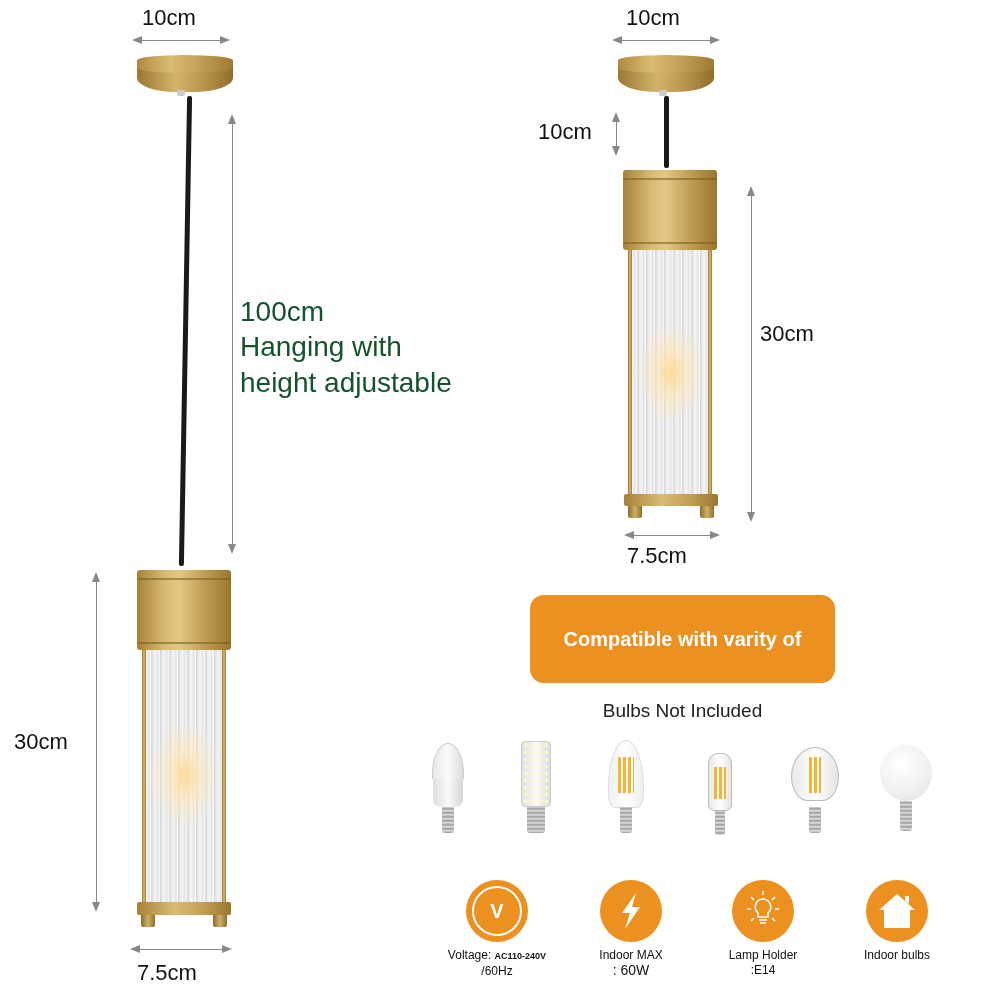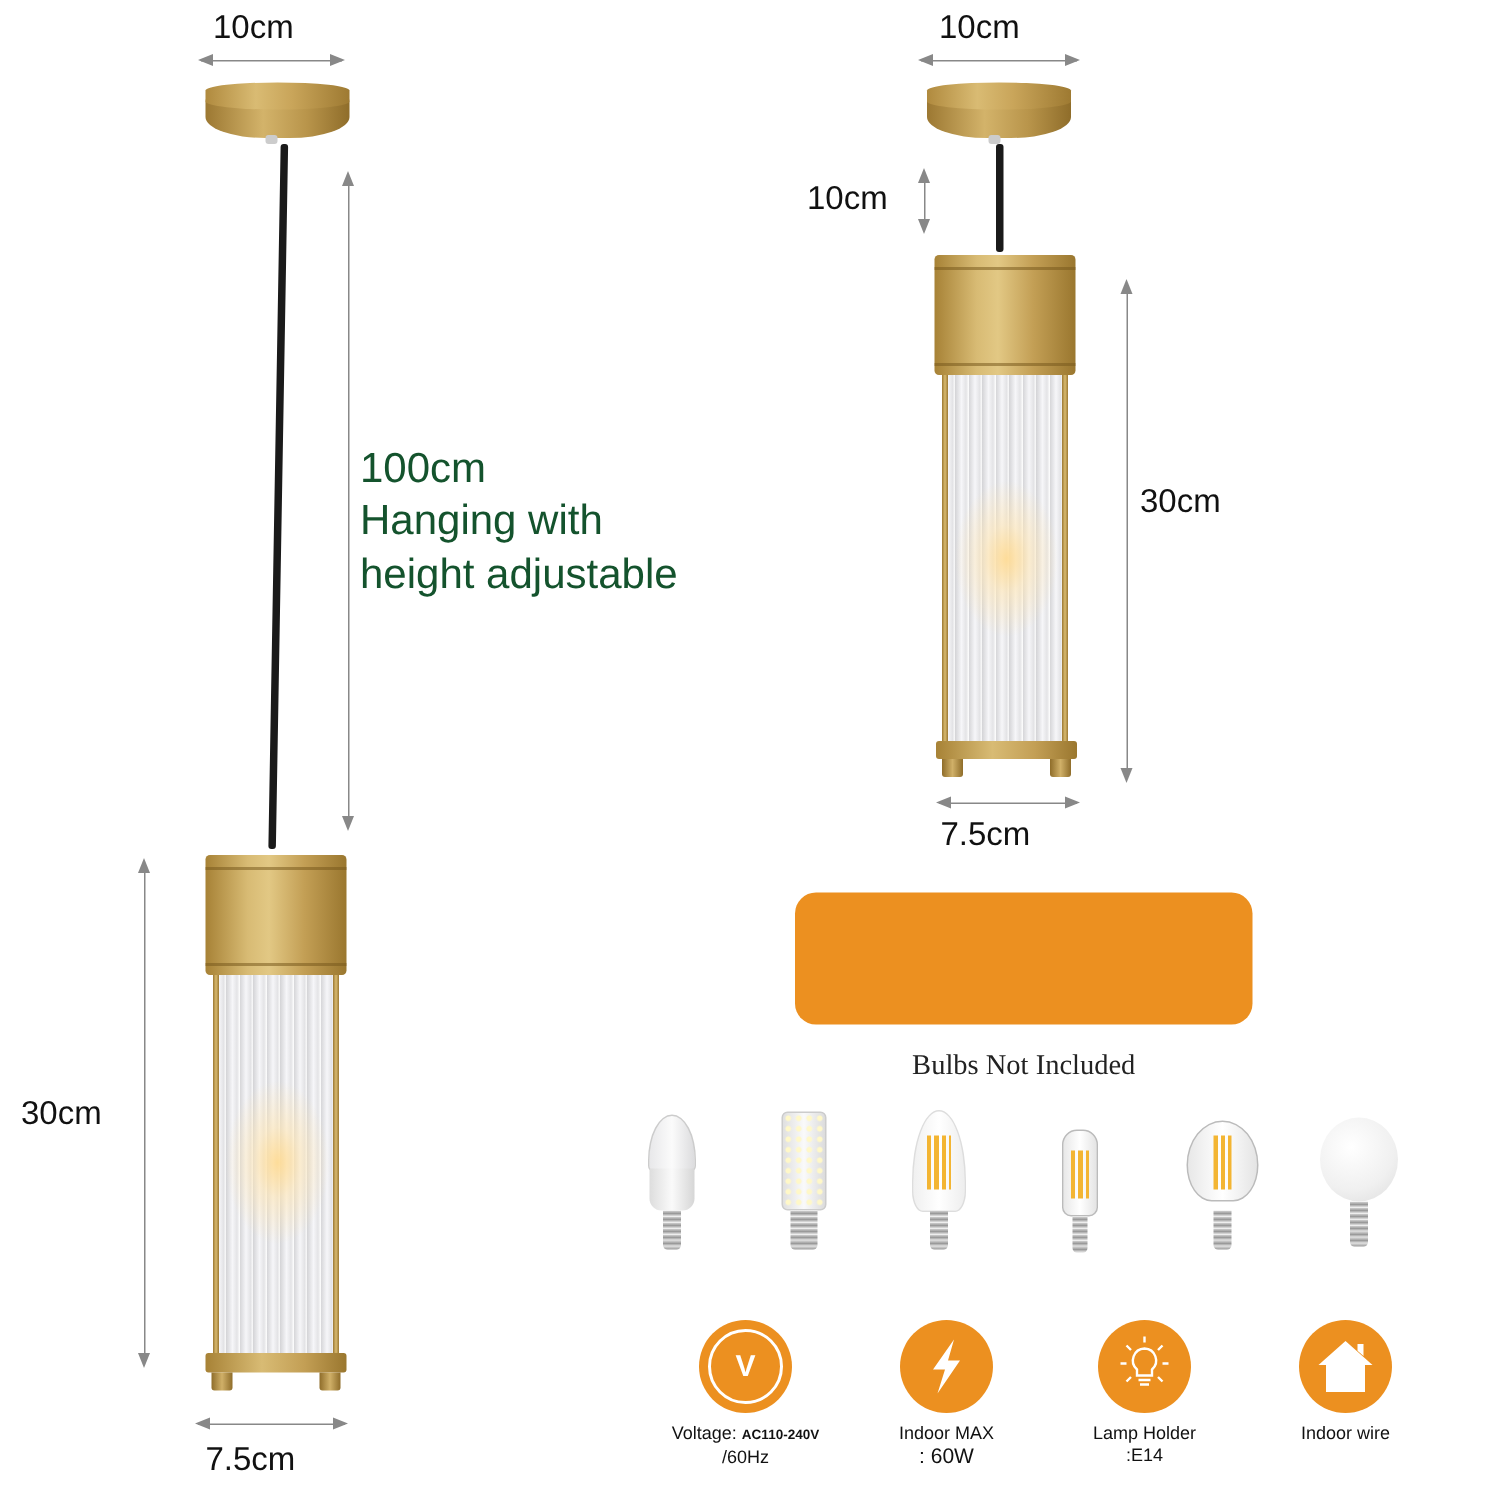--- a/index.html
+++ b/index.html
@@ -23,21 +23,21 @@
   .cap-band{position:absolute;left:0;right:0;height:2px;background:rgba(120,90,30,.55);}
   .glass{position:absolute;background:
       repeating-linear-gradient(90deg,rgba(180,180,185,.55) 0px,rgba(245,245,248,.9) 4px,rgba(200,200,205,.5) 7px,rgba(255,255,255,.95) 9px);
   }
   .glow{position:absolute;border-radius:50%;background:radial-gradient(ellipse at center,rgba(255,220,150,.95) 0%,rgba(255,230,180,.6) 30%,rgba(255,255,255,0) 70%);}
   .rod{position:absolute;width:4px;background:linear-gradient(90deg,#9c7832,#d8ba70,#9c7832);}
   .ring{position:absolute;background:linear-gradient(90deg,#a78236 0%,#d8bb74 40%,#c39f55 70%,#9a772f 100%);border-radius:2px;}
   .foot{position:absolute;background:linear-gradient(90deg,#8f6d2a,#d0b068,#8f6d2a);border-radius:0 0 2px 2px;}
 
   .banner{position:absolute;left:530px;top:595px;width:305px;height:88px;background:#ec9020;border-radius:14px;color:#fff;font-weight:bold;font-size:20px;line-height:23px;text-align:center;display:flex;flex-direction:column;justify-content:center;}
-  .sub{position:absolute;left:530px;top:700px;width:305px;text-align:center;font-size:19px;color:#222;font-family:Liberation Serif, serif;}
+  .sub{position:absolute;left:530px;top:700px;width:305px;text-align:center;font-size:19px;color:#222;}
 
   .bulb{position:absolute;top:735px;width:60px;height:110px;}
   .bulb .glassb{position:absolute;left:50%;transform:translateX(-50%);}
   .bulb .base{position:absolute;left:50%;transform:translateX(-50%);background:repeating-linear-gradient(180deg,#d8d8d8 0px,#9a9a9a 2px,#eeeeee 4px);border-radius:0 0 3px 3px;}
 
   .feat{position:absolute;top:880px;width:120px;text-align:center;}
   .feat .circle{width:62px;height:62px;margin:0 auto;border-radius:50%;background:#ec9020;position:relative;display:flex;align-items:center;justify-content:center;}
   .feat .lbl{font-size:12px;line-height:15px;color:#111;margin-top:6px;white-space:nowrap;}
   .feat .lbl .small{font-size:9px;font-weight:bold;}
 </style>
@@ -122,20 +122,21 @@
   <div class="arr-d" style="left:747px;top:512px;"></div>
   <div class="dim-text" style="left:760px;top:323px;">30cm</div>
 
   <div class="hline" style="left:626px;top:535px;width:92px;"></div>
   <div class="arr-l" style="left:624px;top:531px;"></div>
   <div class="arr-r" style="left:710px;top:531px;"></div>
   <div class="dim-text" style="left:627px;top:545px;">7.5cm</div>
 </div>
 
 <div class="banner">
+  <div>Compatible with varity of</div>
 </div>
 <div class="sub">Bulbs Not Included</div>
 
 <div>
 
   <div class="bulb" style="left:418px;">
     <div class="glassb" style="top:8px;width:30px;height:36px;border-radius:50% 50% 10% 10%/80% 80% 10% 10%;background:linear-gradient(90deg,#e8e8ea,#fbfbfb,#dcdcde);border:1px solid #ccc;"></div>
     <div class="glassb" style="top:44px;width:30px;height:28px;border-radius:0 0 8px 8px;background:linear-gradient(90deg,#ddd,#fafafa,#d6d6d6);"></div>
     <div class="base" style="top:72px;width:12px;height:26px;"></div>
   </div>
@@ -196,14 +197,14 @@
   </div>
   <div class="lbl"><span>Lamp Holder</span><br><span>:E14</span></div>
 </div>
 
 <div class="feat" style="left:837px;">
   <div class="circle">
     <svg width="40" height="38" viewBox="0 0 40 38">
         <path d="M20 2 L38 18 L33 18 L33 36 L7 36 L7 18 L2 18 Z M28 4 h4 v8 l-4 -3.5 Z" fill="#fff"></path>
       </svg>
   </div>
-  <div class="lbl"><span>Indoor wire</span></div>
+  <div class="lbl"><span>Indoor bulbs</span></div>
 </div>
 
 </body></html>

